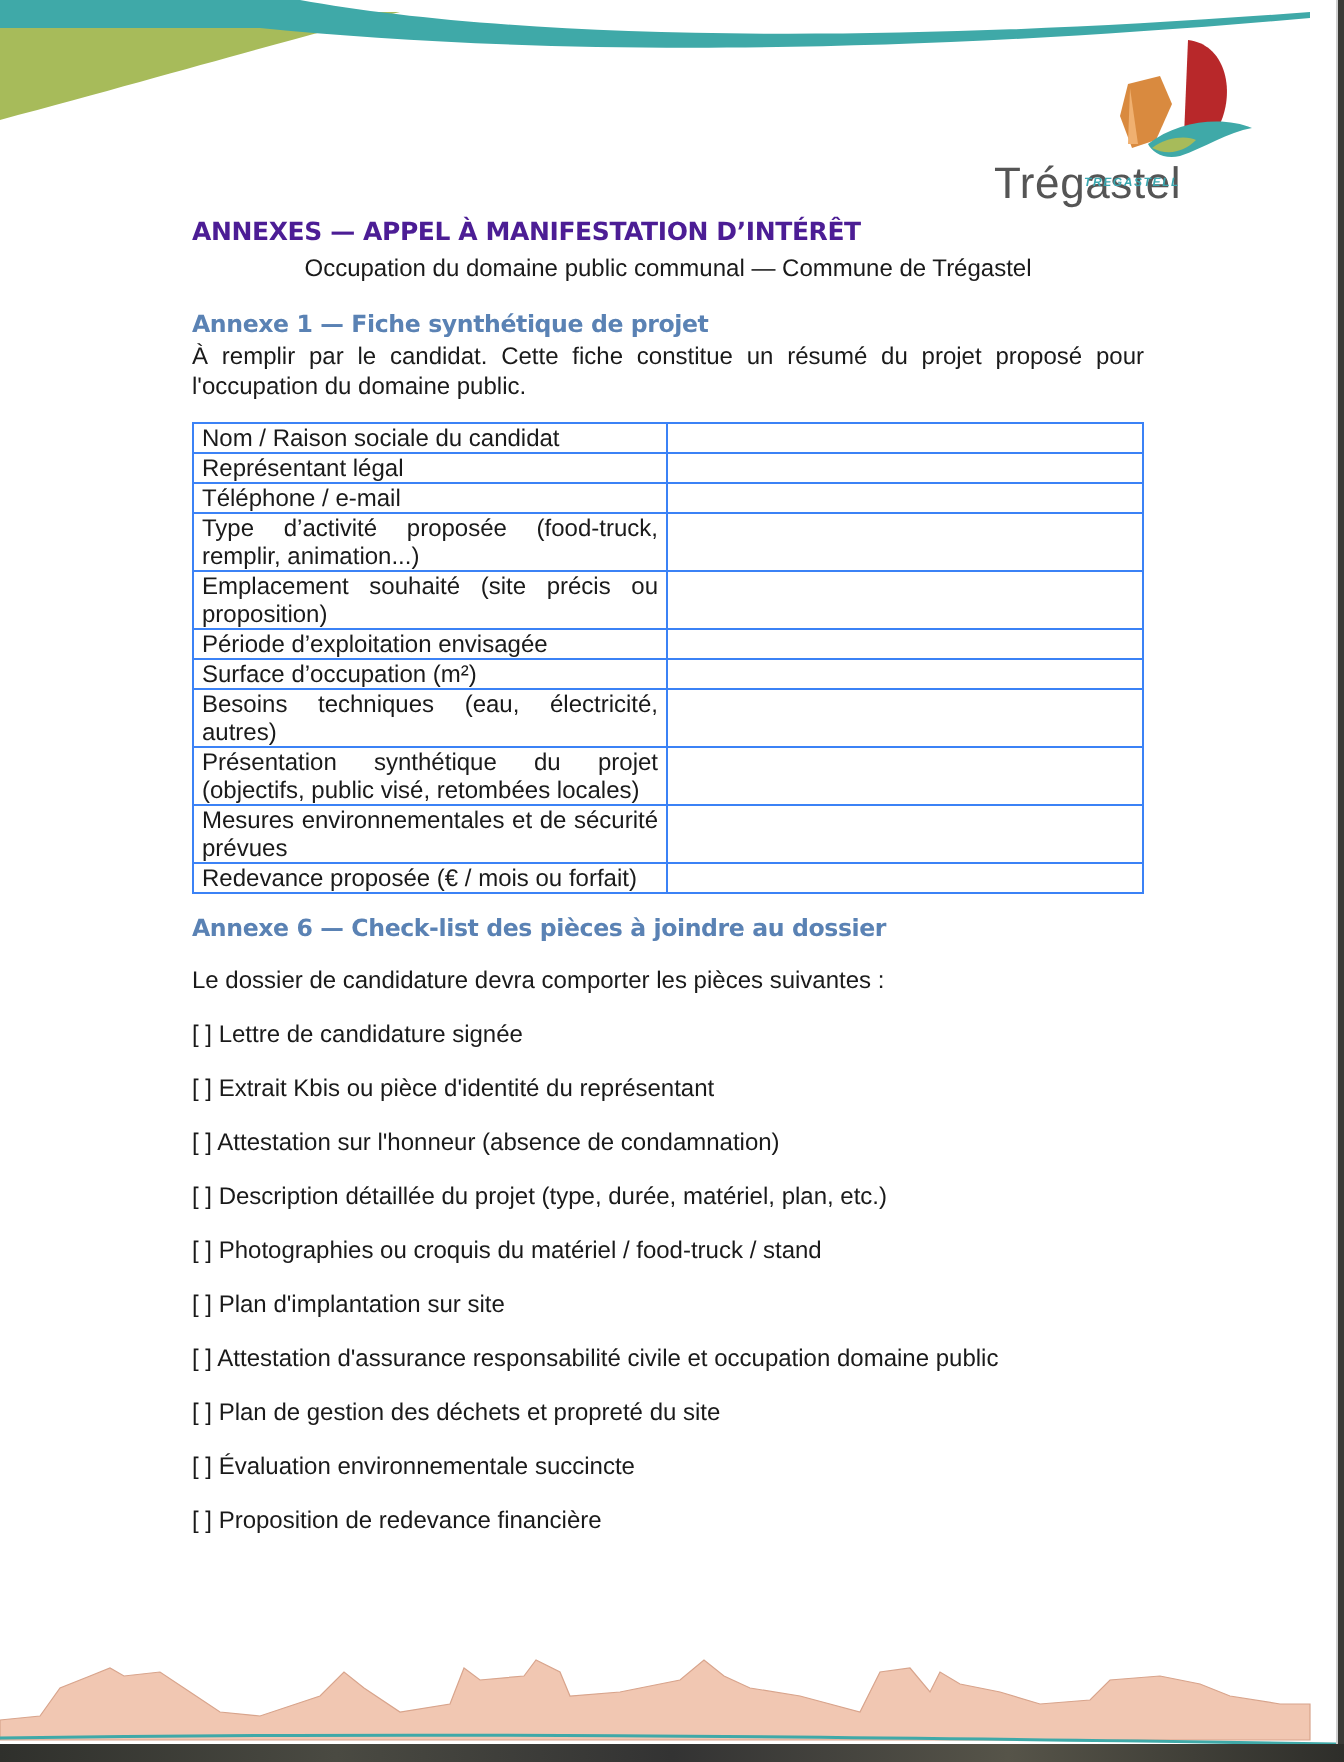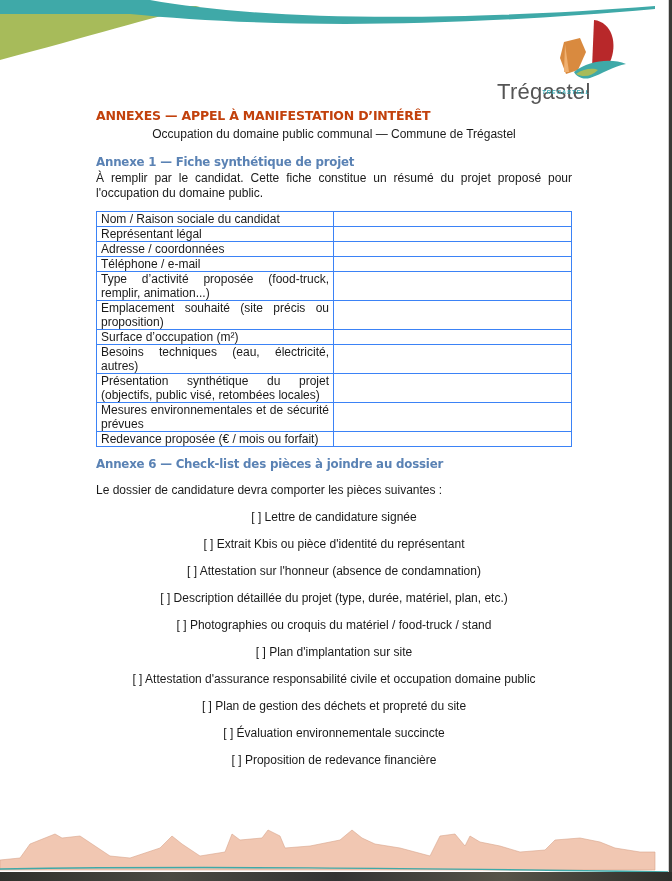--- a/index.html
+++ b/index.html
@@ -18,41 +18,41 @@
       position: absolute; left: 497px; top: 79px; font-size: 22px; color: #555;
       font-family: "Liberation Sans", sans-serif; letter-spacing: 0.3px;
     }
     .logo-sub {
       position: absolute; left: 542px; top: 89px; font-size: 6px; color: #3aa7b0;
       font-weight: bold; letter-spacing: 0.8px; font-style: italic;
     }
     .content { position: absolute; left: 96px; top: 108px; width: 476px; color: #1a1a1a; }
     .doc-title {
       font-family: "DejaVu Sans", sans-serif; font-weight: bold; font-size: 12.5px;
-      color: #c2410c; margin: 0; letter-spacing: -0.2px;
+      color: #4c1d95; margin: 0; letter-spacing: -0.2px;
     }
     .doc-subtitle { font-size: 12px; margin-top: 4px; color: #1a1a1a; text-align: center; }
     .section-heading {
       font-family: "DejaVu Sans", sans-serif; font-weight: bold; font-size: 11.8px;
       color: #5a82b4; margin: 0; letter-spacing: -0.2px;
     }
     .h-annexe1 { margin-top: 14px; }
     .intro { font-size: 12px; line-height: 15px; text-align: justify; margin-top: 2px; }
     table.fiche {
       margin-top: 10px; border-collapse: collapse; width: 476px;
       border: 1.5px solid #6d6d6d; font-size: 12px;
     }
     table.fiche td {
       border: 1px solid #3b82f6; padding: 0 4px; line-height: 14px; vertical-align: top;
     }
     table.fiche td.label { width: 228px; text-align: justify; text-align-last: left; }
     table.fiche td.value { border-left: 1.5px solid #6d6d6d; }
     .h-annexe2 { margin-top: 10px; }
     .checklist-intro { font-size: 12px; margin-top: 12px; }
-    ul.checklist { list-style: none; margin: 0; padding: 0; margin-top: 13px; text-align: center; }
+    ul.checklist { list-style: none; margin: 0; padding: 0; margin-top: 13px; }
     ul.checklist li { font-size: 12px; height: 27px; line-height: 14px; }
     .bottom-art { position: absolute; left: 0; top: 822px; width: 668px; height: 50px; }
     .footer-ground { position: absolute; left: 0; top: 872px; width: 672px; height: 9px;
       background: linear-gradient(90deg,#2f302c,#4a4a42,#333,#565449,#2e2e2a); }
   </style>
 </head>
 <body>
 
 <div class="page">
 
@@ -82,33 +82,33 @@
       <tbody id="fiche-body">
           <tr>
             <td class="label">Nom / Raison sociale du candidat</td>
             <td class="value"></td>
           </tr>
           <tr>
             <td class="label">Représentant légal</td>
             <td class="value"></td>
           </tr>
           <tr>
-            <td class="label">Adresse / coordonnées</td>
-            <td class="value"></td>
-          </tr>
-          <tr>
             <td class="label">Téléphone / e-mail</td>
             <td class="value"></td>
           </tr>
           <tr>
             <td class="label">Type d’activité proposée (food-truck, remplir, animation...)</td>
             <td class="value"></td>
           </tr>
           <tr>
             <td class="label">Emplacement souhaité (site précis ou proposition)</td>
+            <td class="value"></td>
+          </tr>
+          <tr>
+            <td class="label">Période d’exploitation envisagée</td>
             <td class="value"></td>
           </tr>
           <tr>
             <td class="label">Surface d’occupation (m²)</td>
             <td class="value"></td>
           </tr>
           <tr>
             <td class="label">Besoins techniques (eau, électricité, autres)</td>
             <td class="value"></td>
           </tr>

